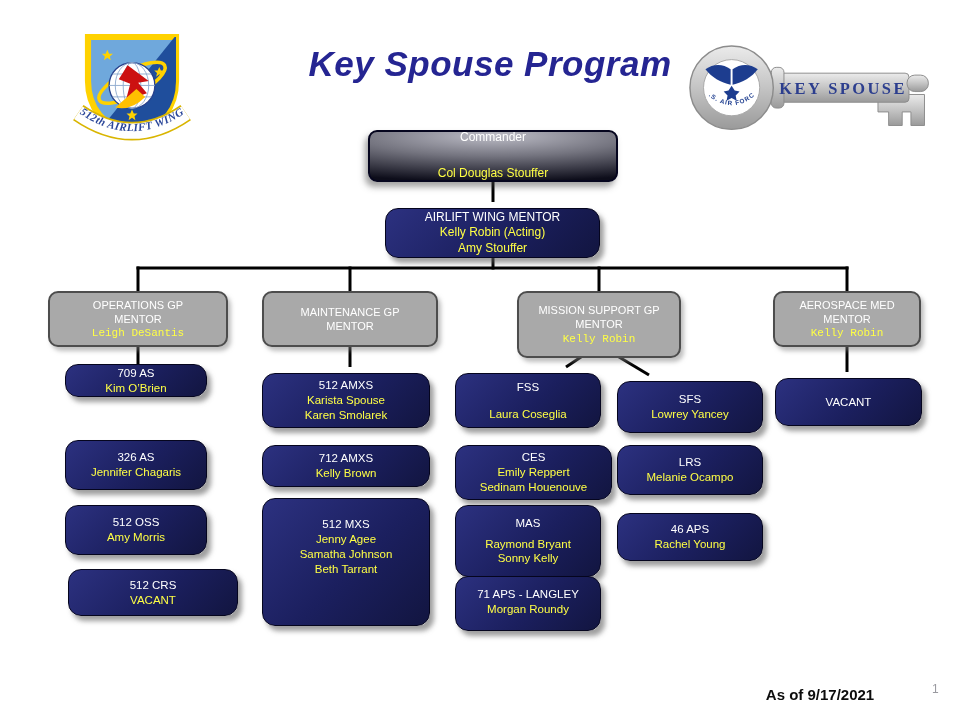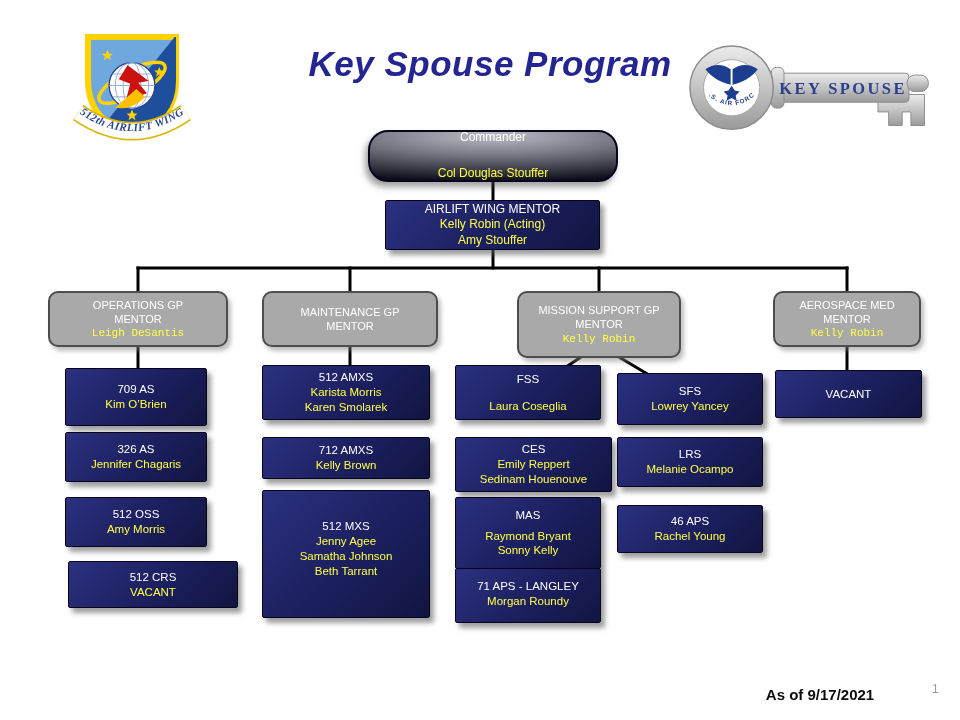--- a/index.html
+++ b/index.html
@@ -7,35 +7,35 @@
          font-family:"Liberation Sans",sans-serif;}
   
   .slide-title{position:absolute;left:250px;top:44px;width:480px;text-align:center;
     font-size:35px;font-weight:bold;font-style:italic;color:#252592;letter-spacing:.5px;}
   
   #connectors{position:absolute;left:0;top:0;z-index:1;}
   
   .box{position:absolute;z-index:2;display:flex;flex-direction:column;align-items:center;
     justify-content:center;text-align:center;box-sizing:border-box;line-height:1.3;}
   .navy{background:linear-gradient(135deg,#2c3180 0%,#1b1f5e 55%,#121540 100%);
-    border:1.5px solid #05051e;border-radius:2px;
-    box-shadow:4px 5px 5px rgba(95,95,95,.6);}
+    border:1.5px solid #05051e;border-radius:13px;
+    box-shadow:4px 5px 5px rgba(95,95,95,.6);margin-top:8px;}
   .cmd{background:radial-gradient(ellipse 120% 95% at 50% 8%,#bcbcc6 0%,#74747f 45%,#0d0d1a 100%);
-    border:2px solid #05051e;border-radius:20px;box-shadow:-3px 5px 6px rgba(70,70,70,.5);gap:20px;}
+    border:2px solid #05051e;border-radius:9px;box-shadow:-3px 5px 6px rgba(70,70,70,.5);gap:20px;}
   .gray{background:#a9a9a9;border:2px solid #4d4d4d;border-radius:10px;
     box-shadow:3px 4px 4px rgba(130,130,130,.5);}
   .unit{color:#ffffff;font-size:11.5px;}
   .person{color:#ffff45;font-size:11.5px;}
   .mtitle{color:#ffffff;font-size:11px;}
   .mperson{color:#ffff45;font-size:11px;font-family:Liberation Mono, monospace;}
   .cline1{color:#ffffff;font-size:12px;}
   .cline2{color:#ffff45;font-size:12px;}
   .gap{margin-bottom:12px;}
   .gap-sm{margin-bottom:6px;}
-  .topalign{justify-content:flex-start;padding-top:28px;}
+  .topalign{justify-content:flex-start;padding-top:18px;}
   
   .asof{position:absolute;left:735px;top:686px;width:170px;text-align:center;
     font-size:15px;font-weight:bold;color:#0d0d0d;}
   .pagenum{position:absolute;left:932px;top:682px;font-size:12px;color:#9a9aa0;}
   
   #wing-badge{position:absolute;left:66px;top:28px;z-index:2;}
   #key-logo{position:absolute;left:688px;top:38px;z-index:2;}
 </style>
 </head>
 <body>
@@ -149,40 +149,40 @@
     <div class="mtitle">MISSION SUPPORT GP</div>
     <div class="mtitle">MENTOR</div>
     <div class="mperson">Kelly Robin</div>
   </div>
   <div class="box gray" style="left:773px;top:291px;width:148px;height:56px">
     <div class="mtitle">AEROSPACE MED</div>
     <div class="mtitle">MENTOR</div>
     <div class="mperson">Kelly Robin</div>
   </div>
 
-  <div class="box navy" style="left:65px;top:368px;width:142px;height:58px">
+  <div class="box navy" style="left:65px;top:356px;width:142px;height:33px">
     <div class="unit">709 AS</div>
     <div class="person">Kim O’Brien</div>
   </div>
   <div class="box navy" style="left:65px;top:432px;width:142px;height:50px">
     <div class="unit">326 AS</div>
     <div class="person">Jennifer Chagaris</div>
   </div>
   <div class="box navy" style="left:65px;top:497px;width:142px;height:50px">
     <div class="unit">512 OSS</div>
     <div class="person">Amy Morris</div>
   </div>
   <div class="box navy" style="left:68px;top:561px;width:170px;height:47px">
     <div class="unit">512 CRS</div>
     <div class="person">VACANT</div>
   </div>
 
   <div class="box navy" style="left:262px;top:365px;width:168px;height:55px">
     <div class="unit">512 AMXS</div>
-    <div class="person">Karista Morris</div>
+    <div class="person">Karista Spouse</div>
     <div class="person">Karen Smolarek</div>
   </div>
   <div class="box navy" style="left:262px;top:437px;width:168px;height:42px">
     <div class="unit">712 AMXS</div>
     <div class="person">Kelly Brown</div>
   </div>
   <div class="box navy topalign" style="left:262px;top:490px;width:168px;height:128px">
     <div class="unit">512 MXS</div>
     <div class="person">Jenny Agee</div>
     <div class="person">Samatha Johnson</div>

